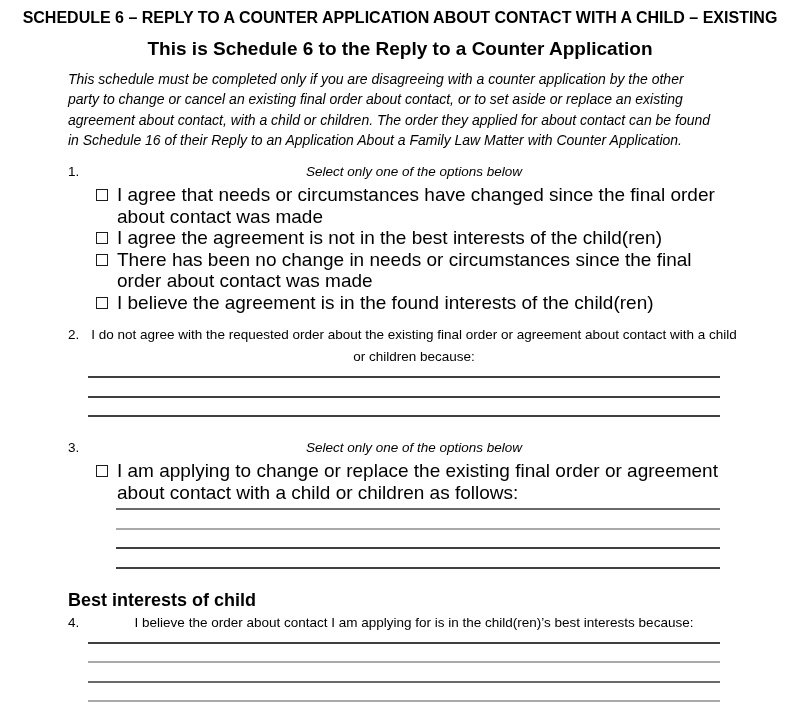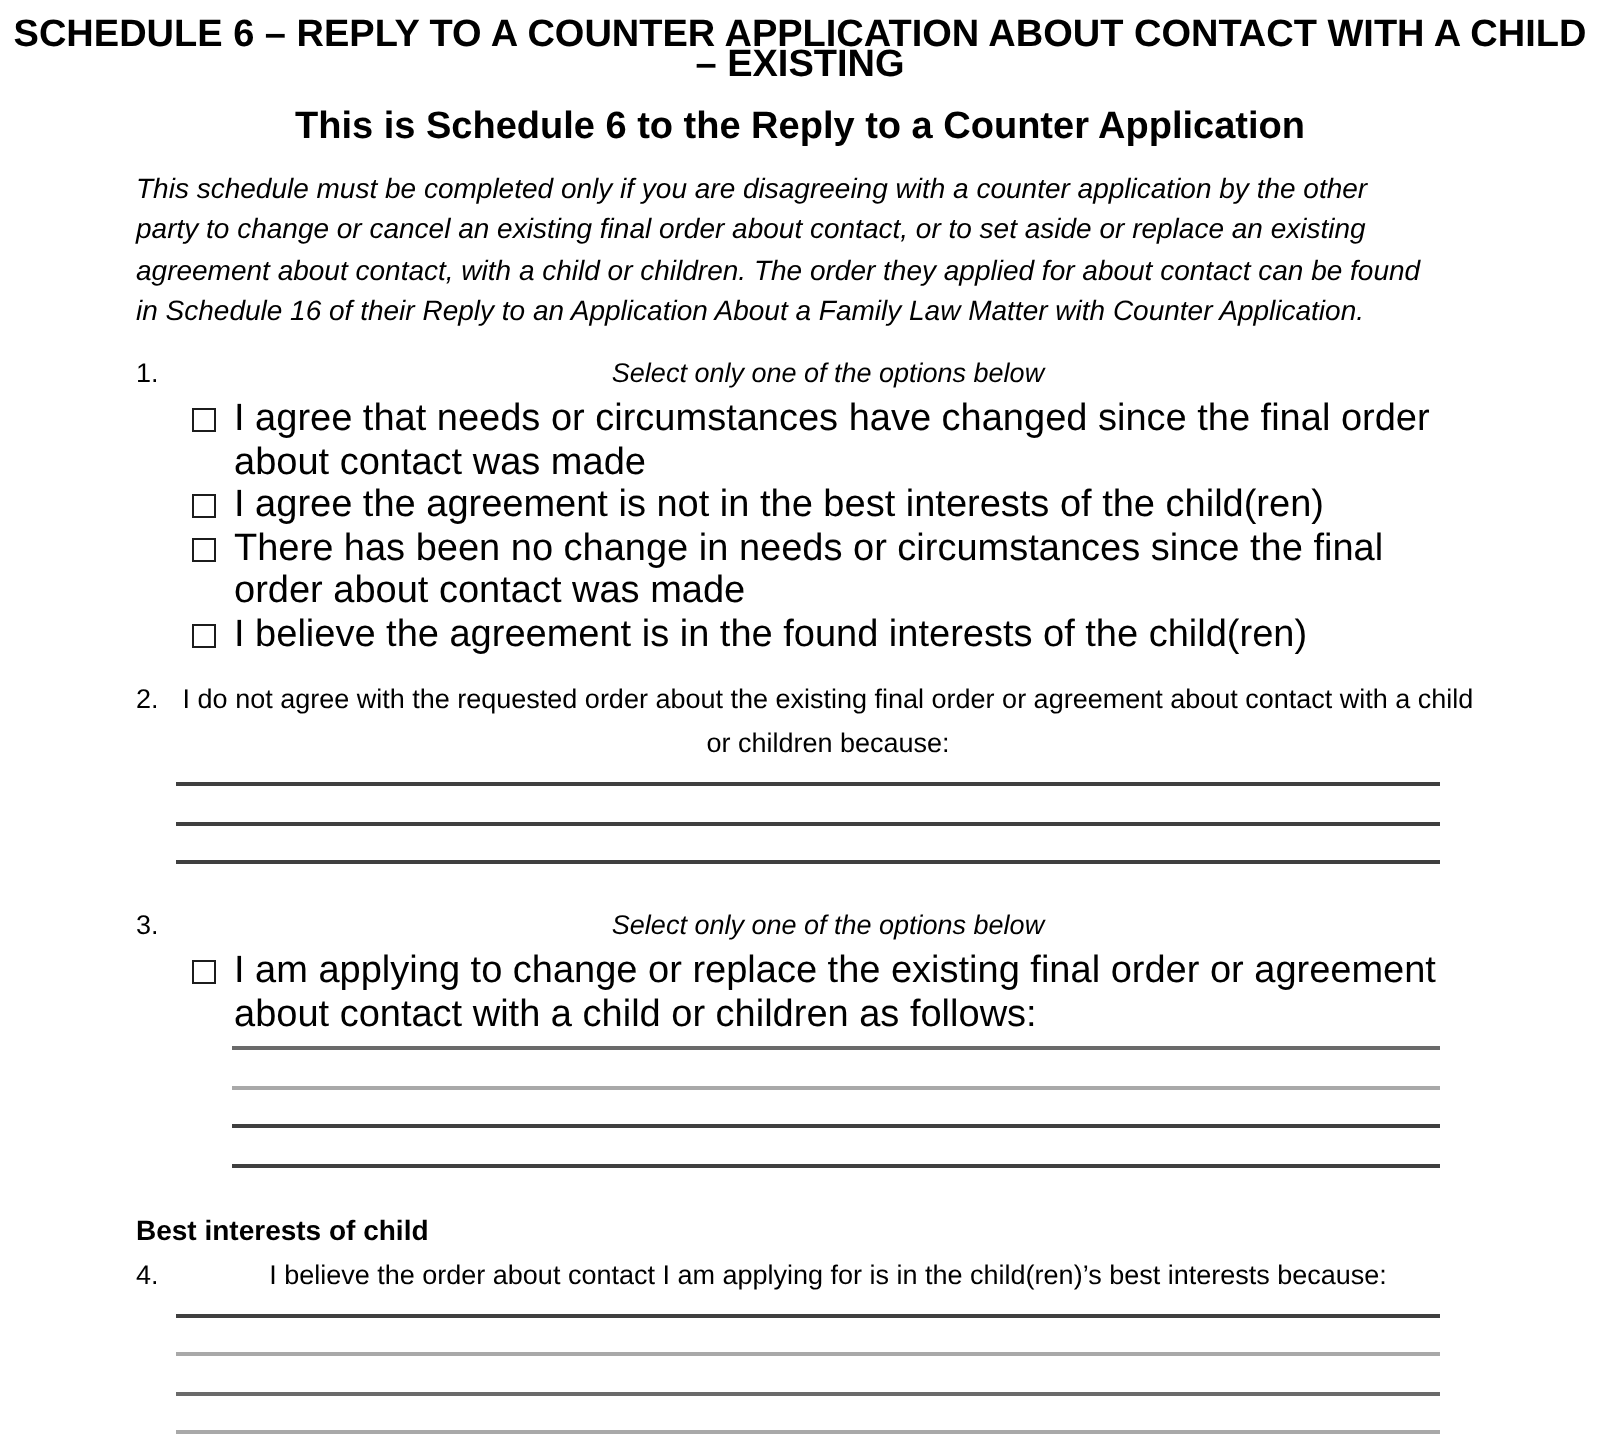--- a/index.html
+++ b/index.html
@@ -17,21 +17,21 @@
   .page {
     position: relative;
     width: 800px;
     height: 720px;
     background: #ffffff;
   }
   .title {
     padding-top: 10px;
     text-align: center;
     font-weight: bold;
-    font-size: 19px;
+    font-size: 16px;
     line-height: 15px;
   }
   .subtitle {
     margin-top: 16px;
     text-align: center;
     font-weight: bold;
     font-size: 19px;
     line-height: 15px;
   }
   .intro {
@@ -89,21 +89,21 @@
   }
   .wline.shade-d { border-bottom-color: #3f3f3f; }
   .wline.shade-m { border-bottom-color: #6a6a6a; }
   .wline.shade-l { border-bottom-color: #a9a9a9; }
   .wline.lead-a { height: 8px; }
   .wline.lead-b { height: 5px; }
   .wline.lead-c { height: 9px; }
   .section-heading {
     margin: 21px 55px 0 68px;
     font-weight: bold;
-    font-size: 14px;
+    font-size: 18px;
     line-height: 20px;
   }
 </style>
 </head>
 <body>
 
 <div class="page">
 
   <div class="title">SCHEDULE 6 – REPLY TO A COUNTER APPLICATION ABOUT CONTACT WITH A CHILD – EXISTING</div>
 

